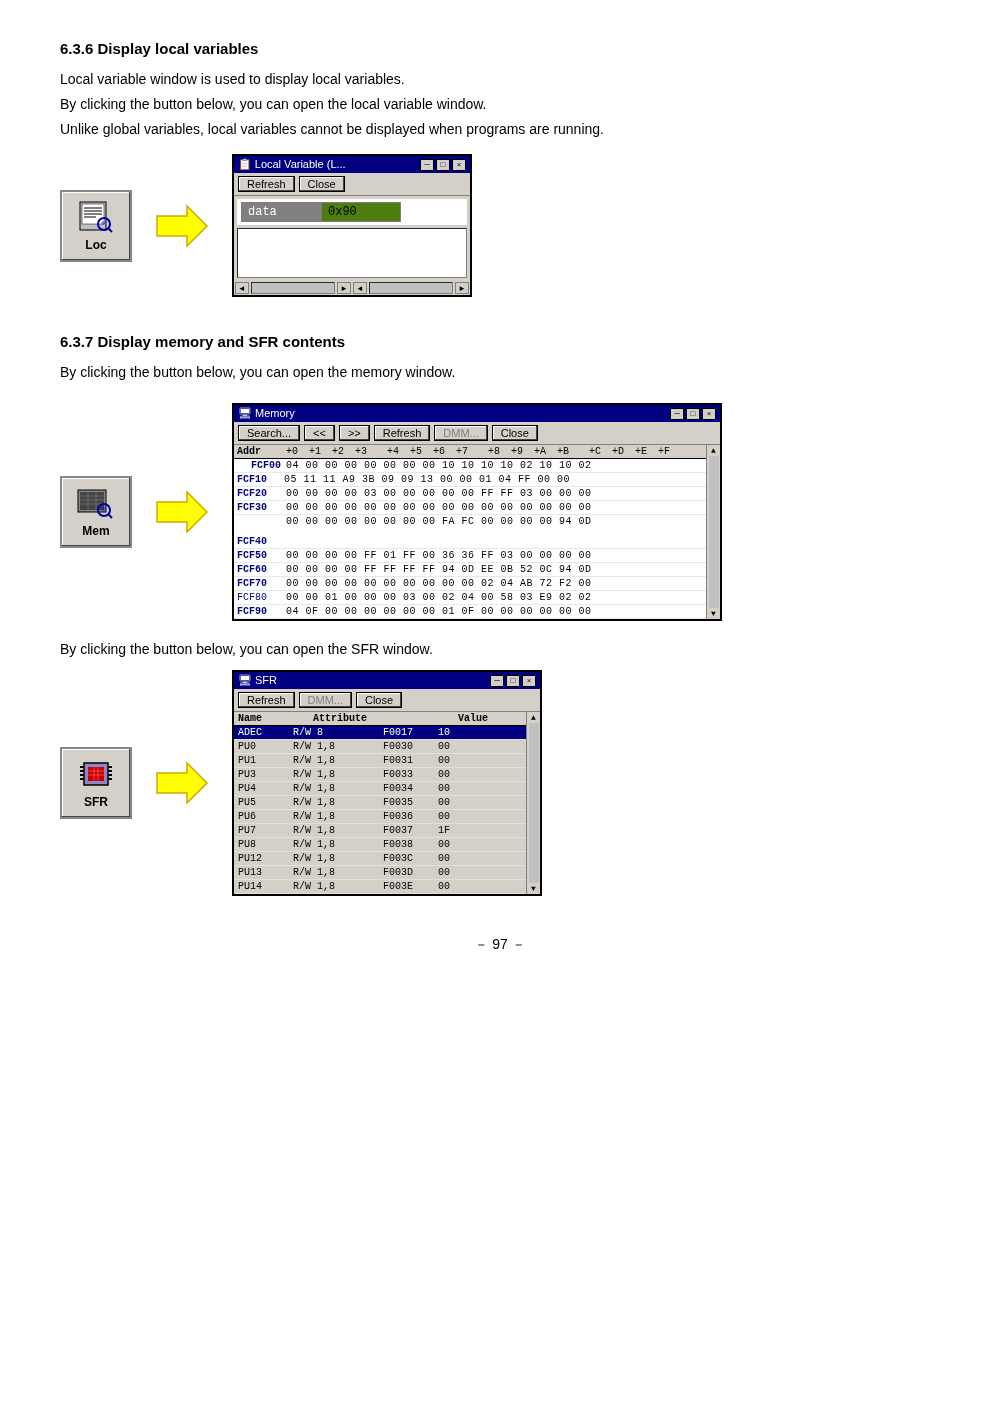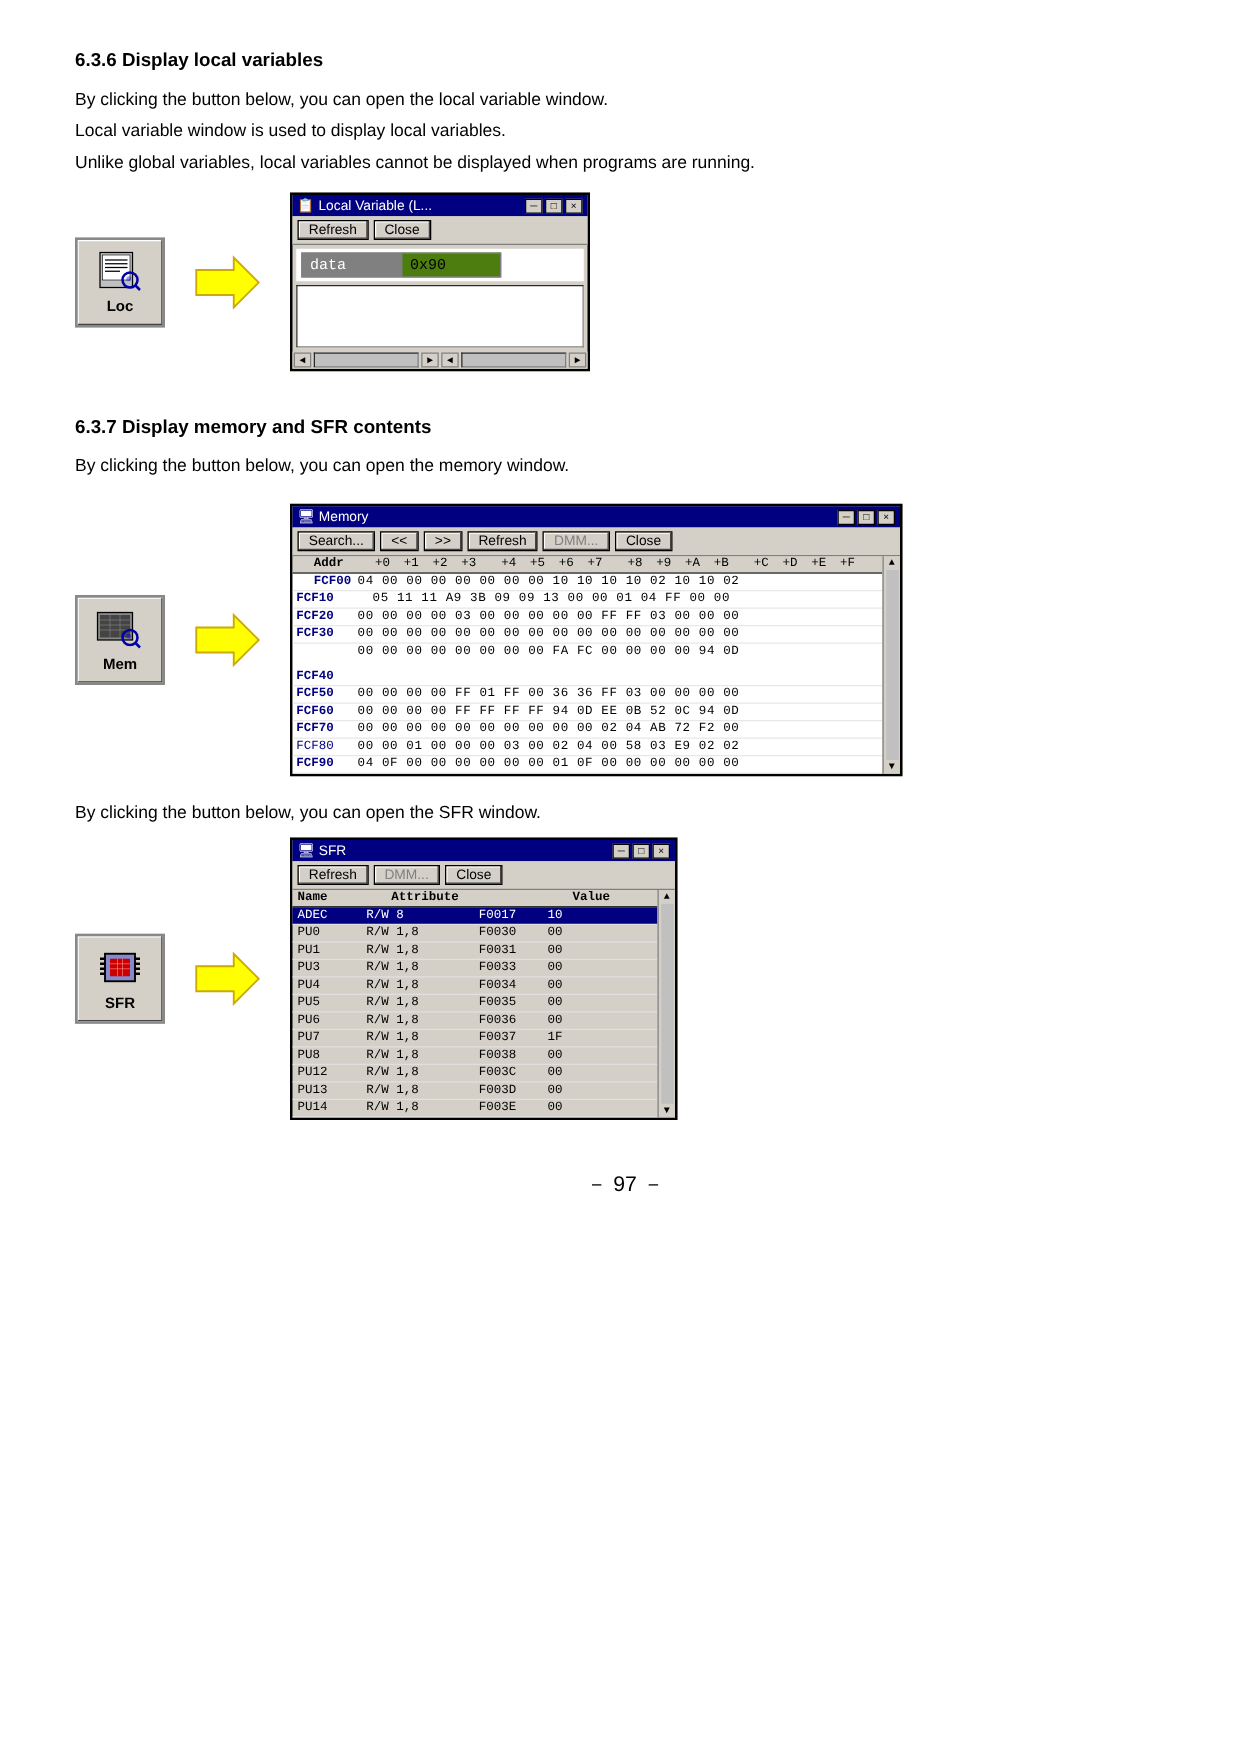--- a/index.html
+++ b/index.html
@@ -173,21 +173,21 @@
     }
 
     .sfr-table {
       flex: 1;
     }
 
     
     .page-num {
       text-align: center;
       margin-top: 40px;
-      font-size: 17px;
+      font-size: 14px;
     }
 
     .scrollbar-area {
       display: flex;
       align-items: center;
       gap: 2px;
       font-size: 9px;
       background: #d4d0c8;
       padding: 1px;
     }
@@ -209,22 +209,22 @@
       background: #c0c0c0;
       border: 1px inset #808080;
     }
   </style>
 </head>
 <body>
 
 <div class="section">
   <h2>6.3.6 Display local variables</h2>
 
+  <p>Local variable window is used to display local variables.</p>
   <p>By clicking the button below, you can open the local variable window.</p>
-  <p>Local variable window is used to display local variables.</p>
   <p>Unlike global variables, local variables cannot be displayed when programs are running.</p>
 
   <div class="demo-row">
 
     <div class="icon-box">
       <svg width="40" height="36" viewBox="0 0 40 36">
 
         <rect x="4" y="2" width="26" height="28" fill="#c0c0c0" stroke="#000" stroke-width="1"></rect>
         <rect x="6" y="4" width="22" height="20" fill="#fff" stroke="#000" stroke-width="0.5"></rect>
         <line x1="8" y1="8" x2="26" y2="8" stroke="#000" stroke-width="1"></line>
@@ -314,21 +314,21 @@
       <div class="win-toolbar">
         <button class="win-btn">Search...</button>
         <button class="win-btn">&lt;&lt;</button>
         <button class="win-btn">&gt;&gt;</button>
         <button class="win-btn">Refresh</button>
         <button class="win-btn disabled">DMM...</button>
         <button class="win-btn">Close</button>
       </div>
       <div style="display:flex;">
         <div style="flex:1; overflow:hidden;">
-          <div style="background:#d4d0c8; font-family:'Courier New',monospace; font-size:10px; padding:1px 17px; border-bottom:1px solid #000; display:flex; gap:3px;">
+          <div style="background:#d4d0c8; font-family:'Courier New',monospace; font-size:10px; padding:1px 3px; border-bottom:1px solid #000; display:flex; gap:3px;">
             <span style="min-width:46px; font-weight:bold;">Addr</span>
             <span style="min-width:20px;">+0</span>
             <span style="min-width:20px;">+1</span>
             <span style="min-width:20px;">+2</span>
             <span style="min-width:20px;">+3</span>
             <span style="min-width:6px;"> </span>
             <span style="min-width:20px;">+4</span>
             <span style="min-width:20px;">+5</span>
             <span style="min-width:20px;">+6</span>
             <span style="min-width:20px;">+7</span>
@@ -341,21 +341,21 @@
             <span style="min-width:20px;">+C</span>
             <span style="min-width:20px;">+D</span>
             <span style="min-width:20px;">+E</span>
             <span style="min-width:20px;">+F</span>
           </div>
           <div id="mem-rows" style="background:#fff; font-family:'Courier New',monospace; font-size:10px;">
           <div style="display: flex; gap: 3px; padding: 1px 3px; border-bottom: 1px solid rgb(232, 232, 232);">
                 <span style="min-width:46px; color:#000080; font-weight:bold;padding-left:14px;">FCF00</span>
                 <span style="flex:1; letter-spacing:0.5px;">04 00 00 00   00 00 00 00   10 10 10 10   02 10 10 02</span>
               </div>
-              <div style="display: flex; gap: 15px; padding: 1px 3px; border-bottom: 1px solid rgb(232, 232, 232);">
+              <div style="display: flex; gap: 1px; padding: 1px 3px; border-bottom: 1px solid rgb(232, 232, 232);">
                 <span style="min-width:46px; color:#000080; font-weight:bold;">FCF10</span>
                 <span style="flex:1; letter-spacing:0.5px;">05 11 11      A9 3B 09 09   13 00 00 01   04 FF 00 00</span>
               </div>
               <div style="display: flex; gap: 3px; padding: 1px 3px; border-bottom: 1px solid rgb(232, 232, 232);">
                 <span style="min-width:46px; color:#000080; font-weight:bold;">FCF20</span>
                 <span style="flex:1; letter-spacing:0.5px;">00 00 00 00   03 00 00 00   00 00 FF FF   03 00 00 00</span>
               </div>
               <div style="display: flex; gap: 3px; padding: 1px 3px; border-bottom: 1px solid rgb(232, 232, 232);">
                 <span style="min-width:46px; color:#000080; font-weight:bold;">FCF30</span>
                 <span style="flex:1; letter-spacing:0.5px;">00 00 00 00   00 00 00 00   00 00 00 00   00 00 00 00</span>

